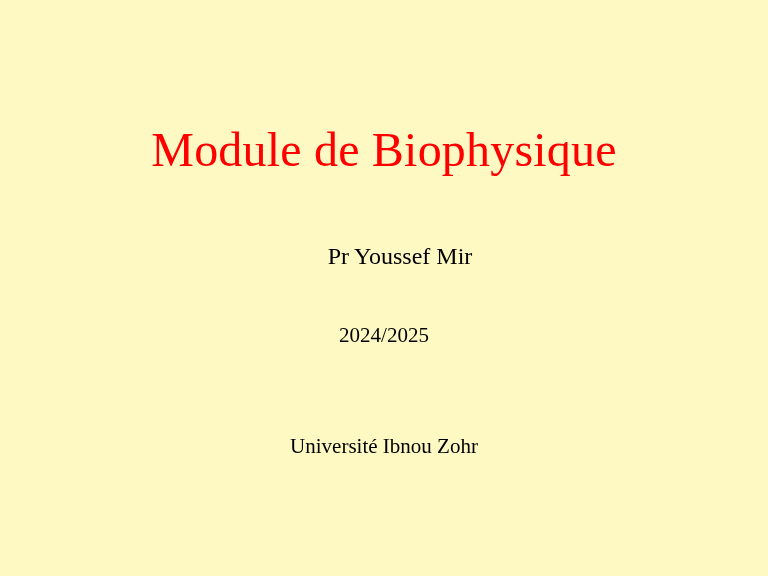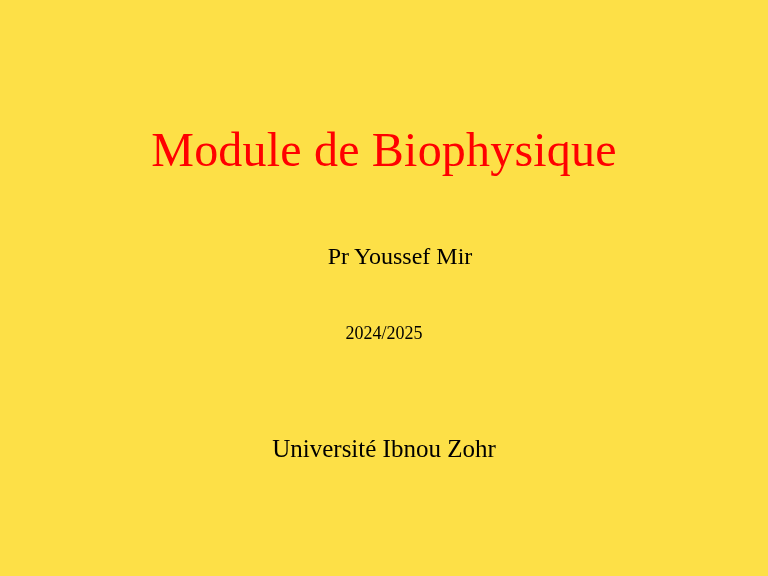--- a/index.html
+++ b/index.html
@@ -10,21 +10,21 @@
     width: 768px;
     height: 576px;
     background: #ffffff;
     font-family: "Liberation Serif", serif;
     overflow: hidden;
   }
   .slide {
     position: relative;
     width: 768px;
     height: 576px;
-    background: #fde047;
+    background: #fef9c3;
     box-sizing: border-box;
   }
   .title {
     position: absolute;
     top: 92px;
     left: 0;
     width: 768px;
     text-align: center;
     font-size: 48px;
     line-height: 1.1;
@@ -42,32 +42,32 @@
     font-size: 24px;
     color: #000000;
     font-family: "Liberation Serif", serif;
   }
   .academic {
     position: absolute;
     top: 322px;
     left: 0;
     width: 768px;
     text-align: center;
-    font-size: 18px;
+    font-size: 21px;
     line-height: 1.32;
     color: #000000;
     font-family: "Liberation Serif", serif;
   }
   .institution {
     position: absolute;
     top: 432px;
     left: 0;
     width: 768px;
     text-align: center;
-    font-size: 25px;
+    font-size: 21px;
     line-height: 1.35;
     color: #000000;
     font-family: "Liberation Serif", serif;
   }
   .line {
     display: block;
   }
 </style>
 </head>
 <body>

